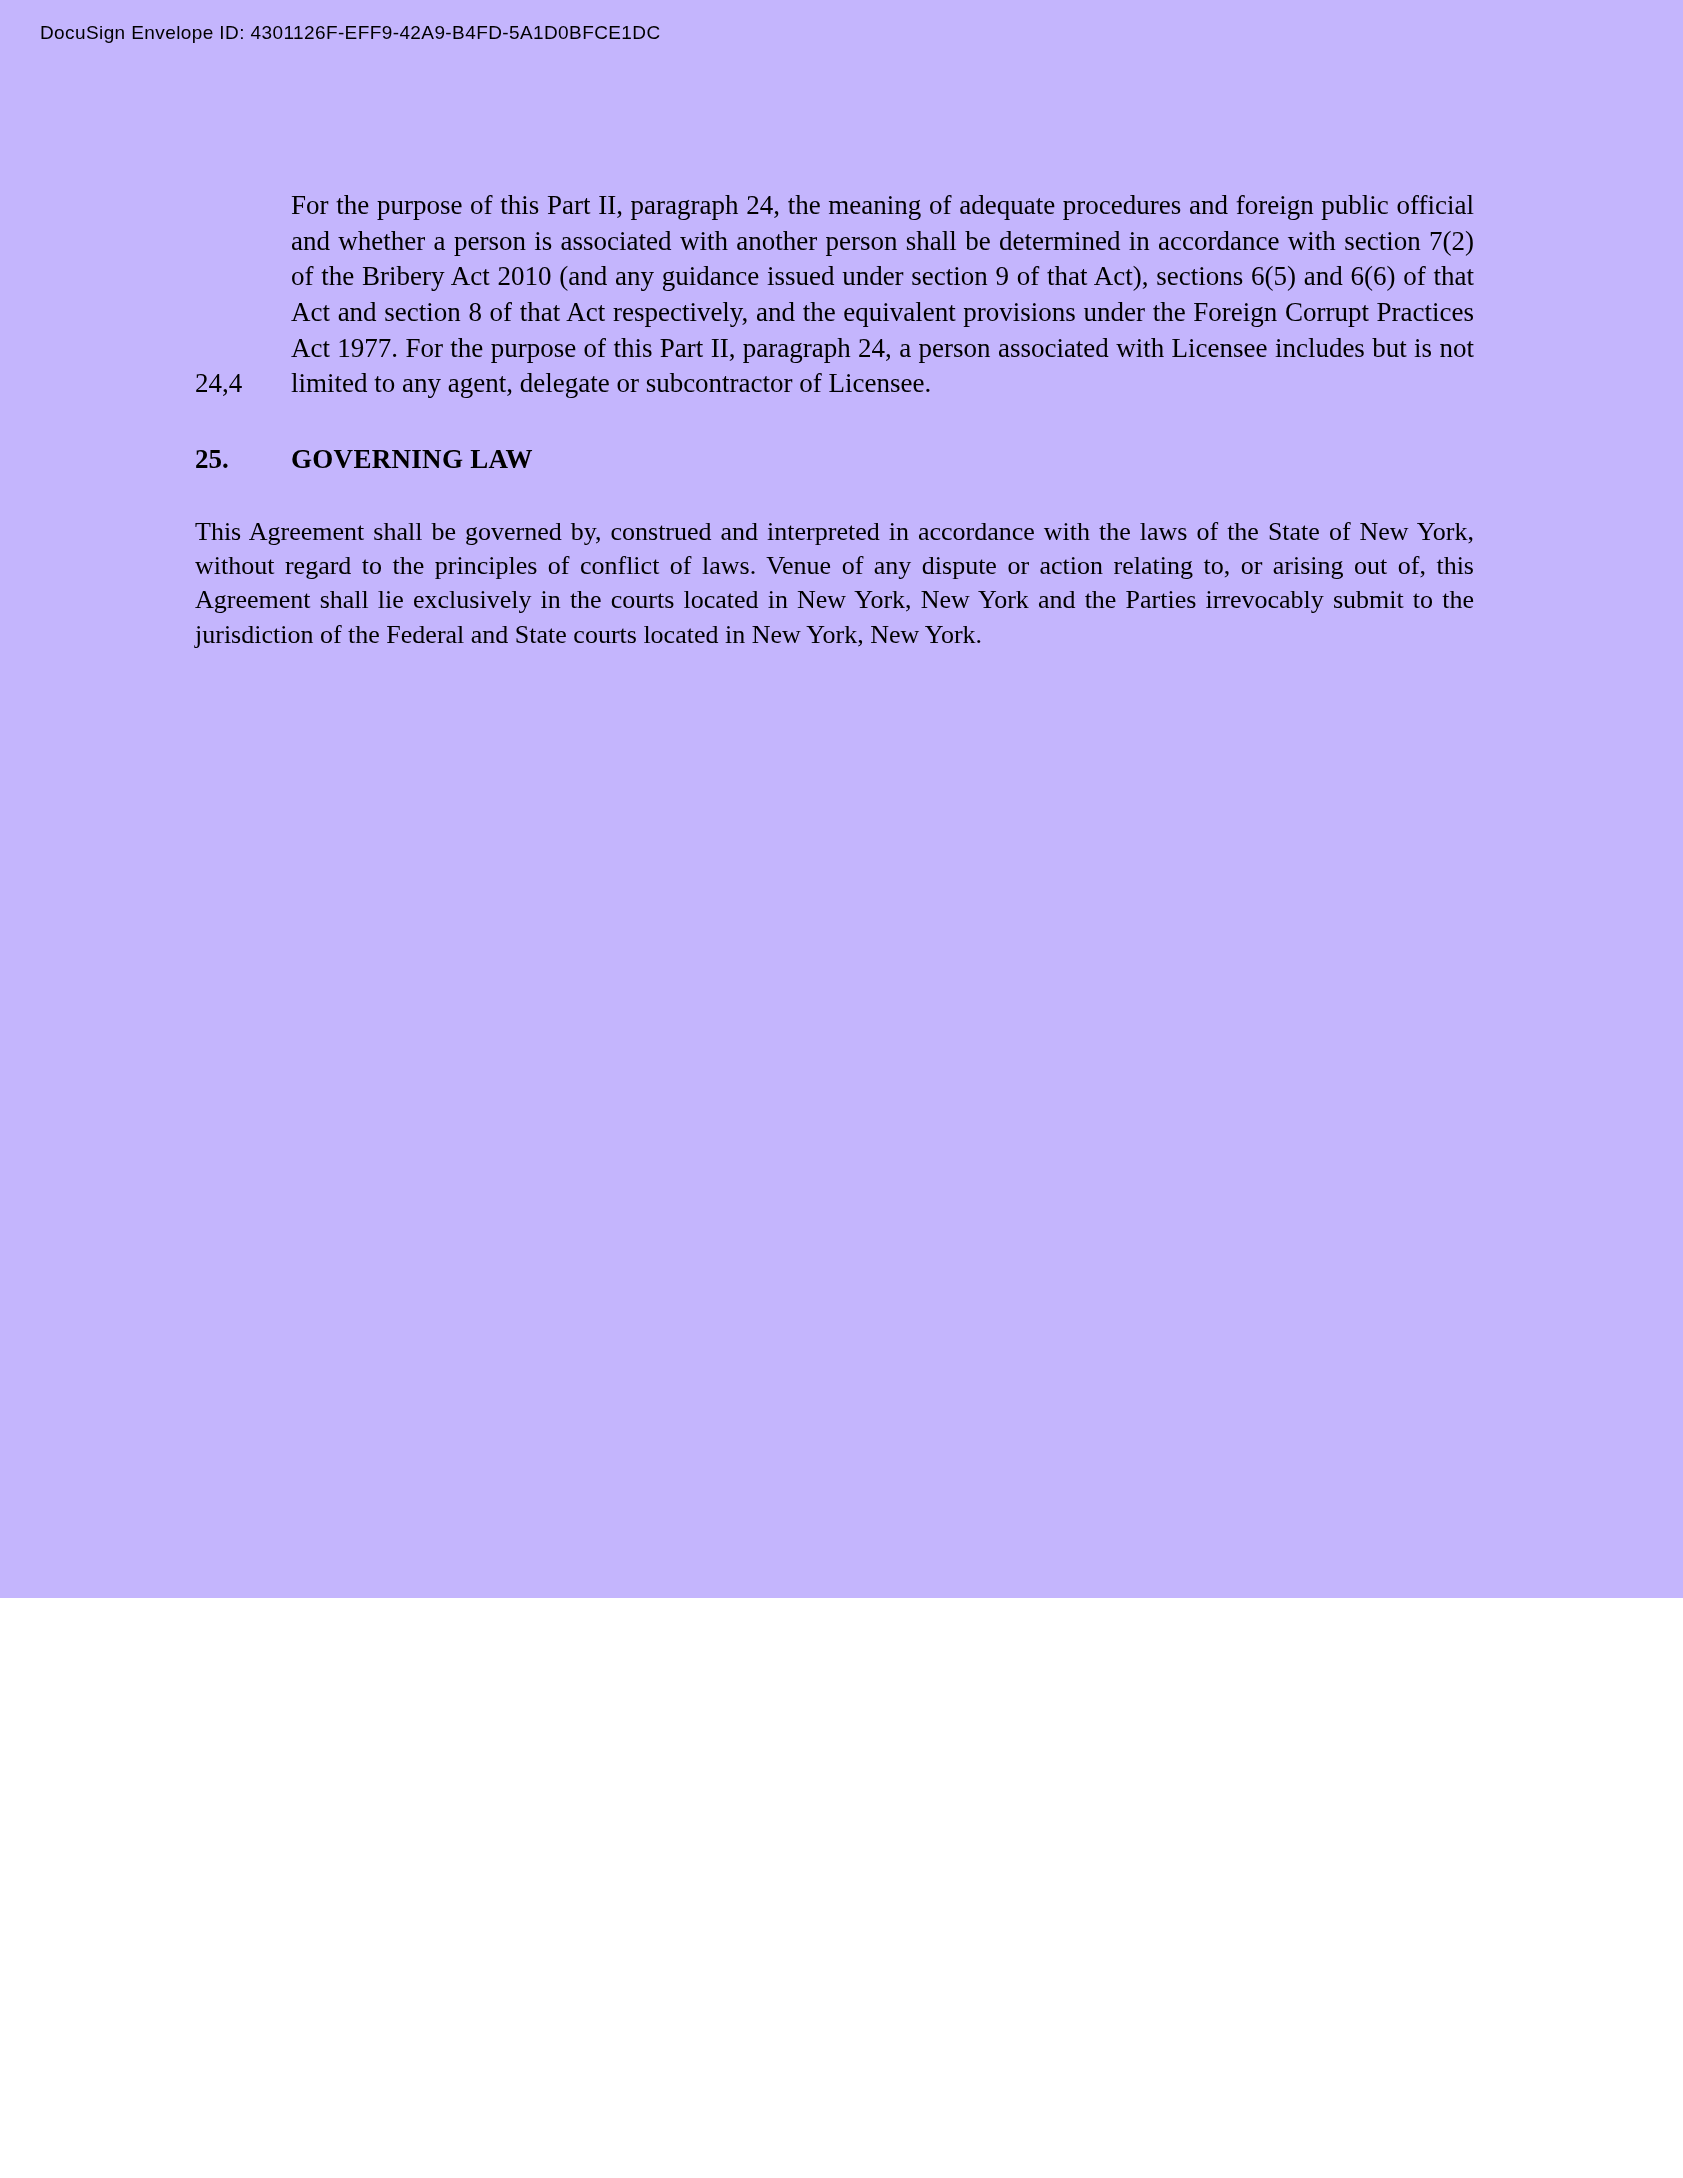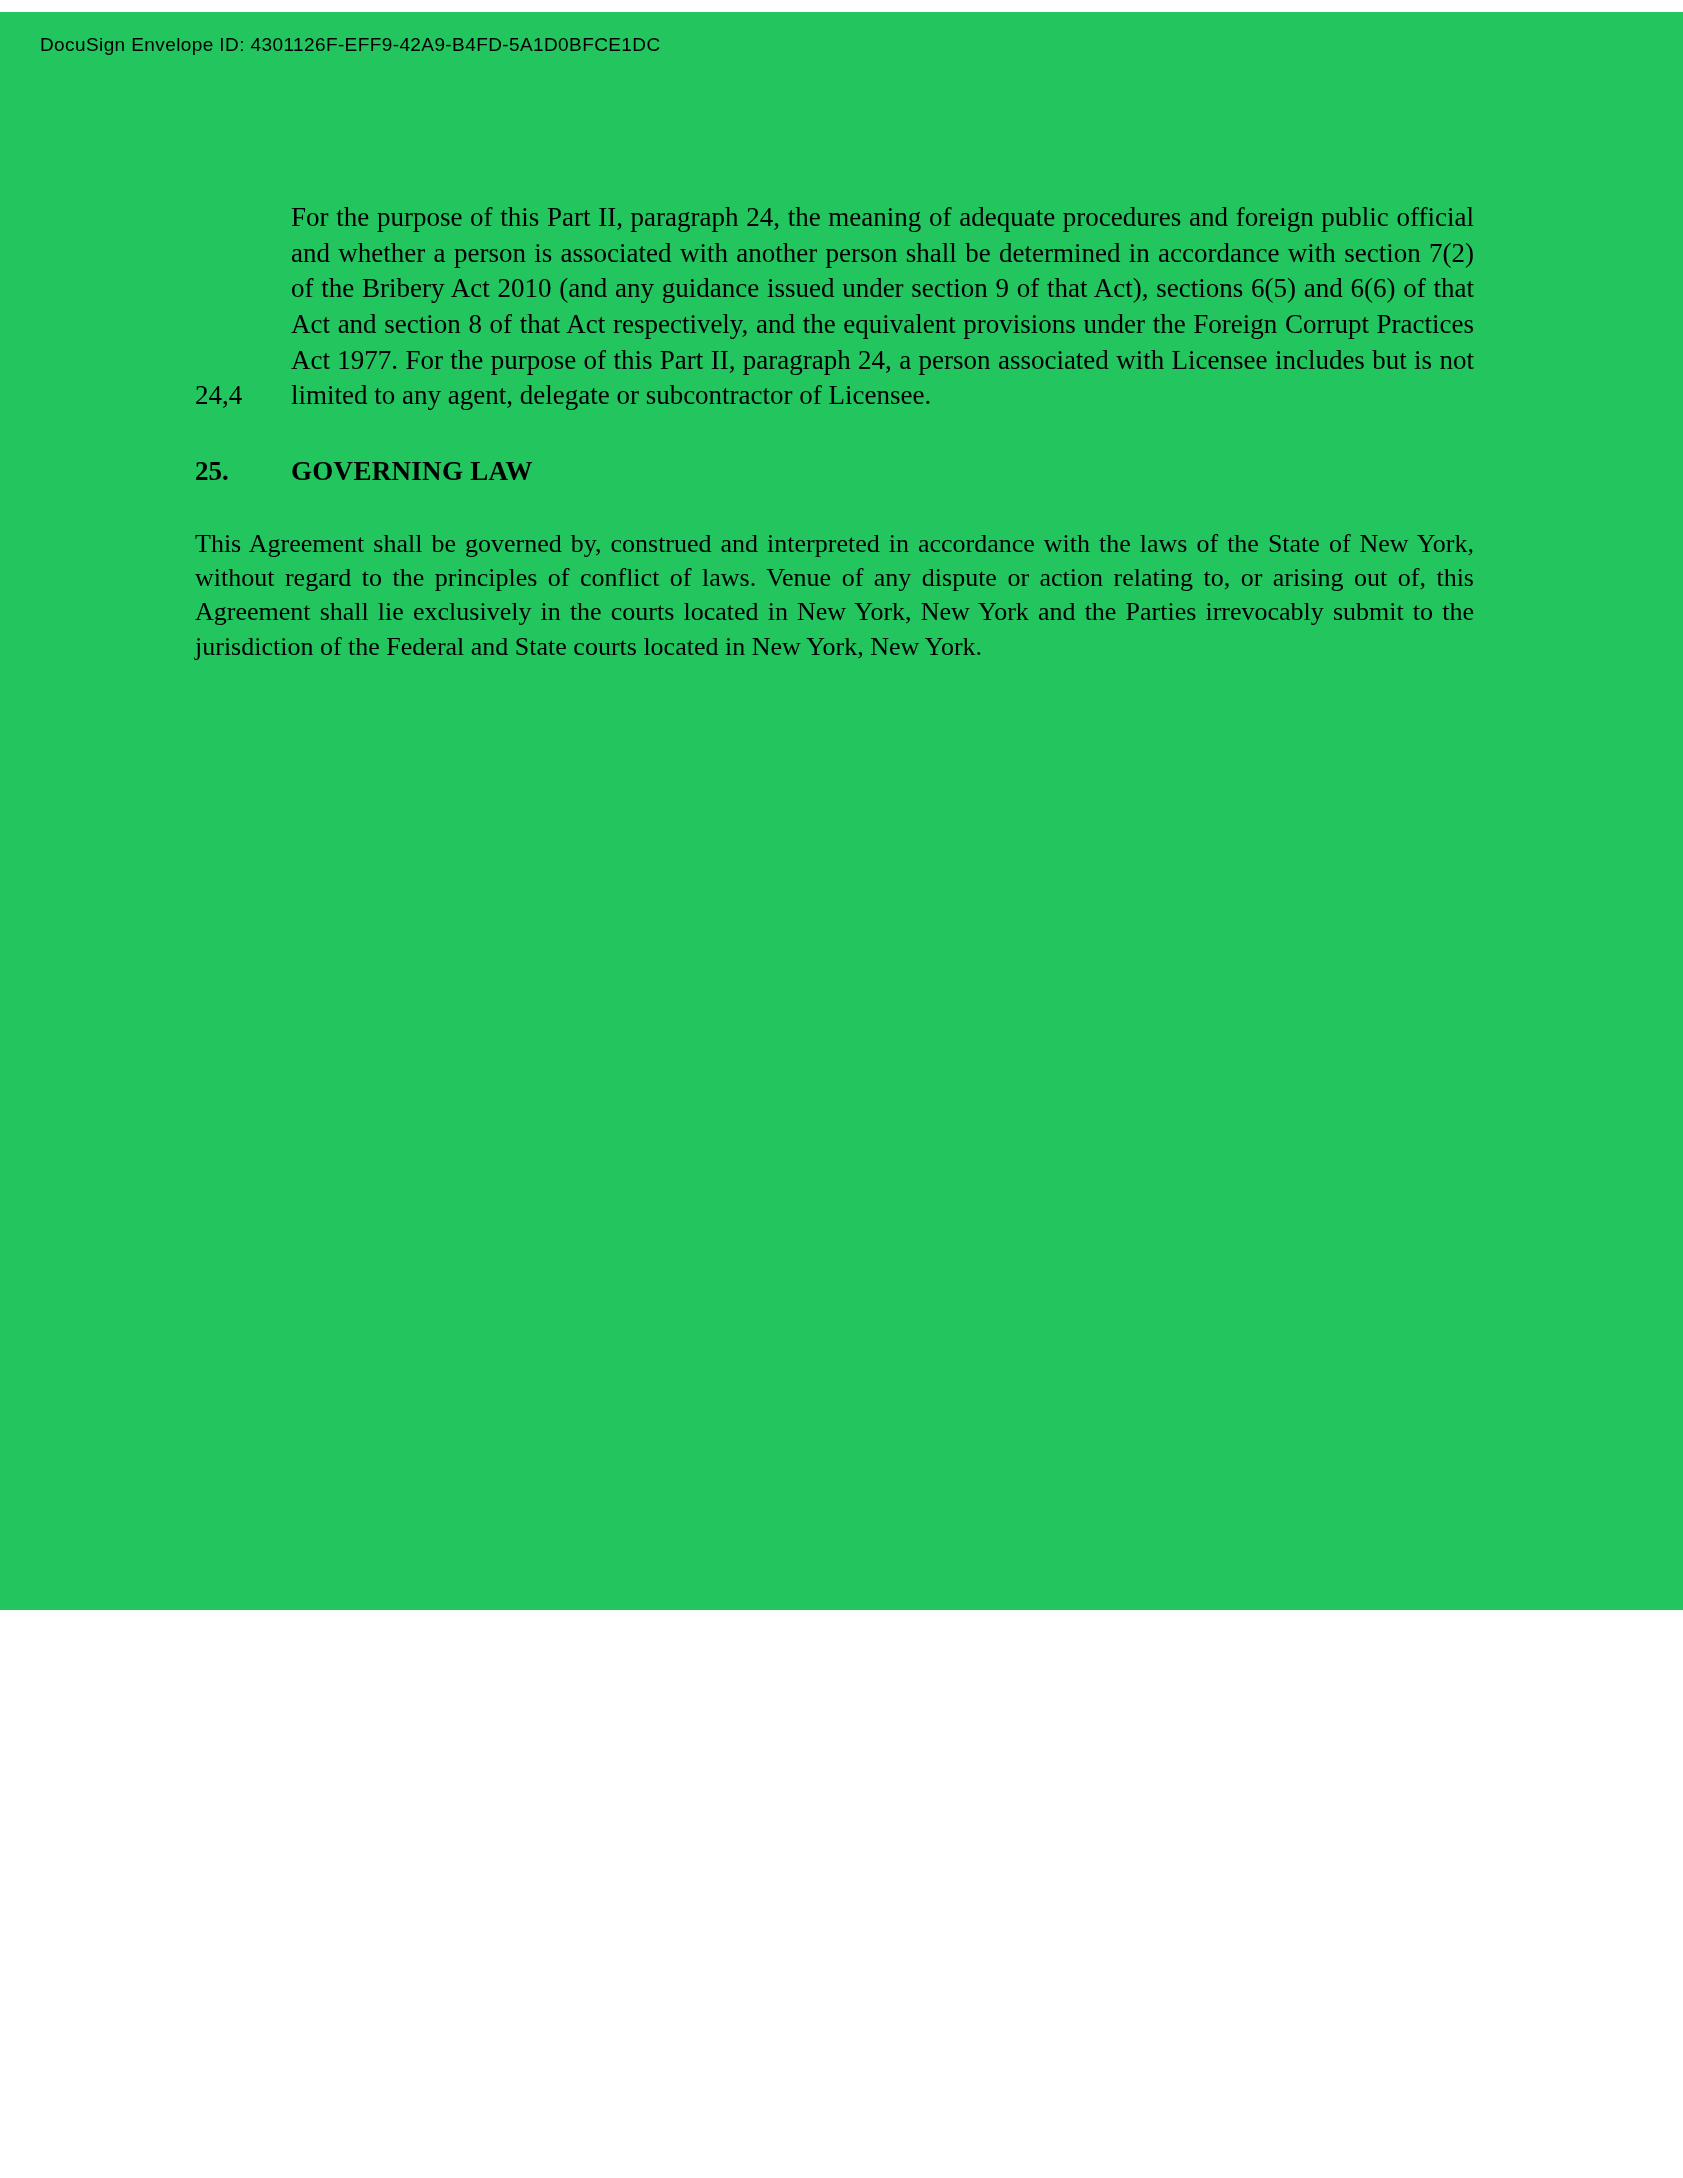--- a/index.html
+++ b/index.html
@@ -4,22 +4,22 @@
 <style>
   html, body {
     margin: 0;
     padding: 0;
     background: #ffffff;
   }
   .page {
     position: relative;
     width: 1683px;
     height: 1598px;
-    background: #22c55e;
-    margin: 12px auto;
+    background: #c4b5fd;
+    margin: 0 auto;
     overflow: hidden;
     box-sizing: border-box;
   }
 
   
   .docusign-stamp {
     position: absolute;
     left: 40px;
     top: 22px;
     font-family: "Liberation Sans", sans-serif;

